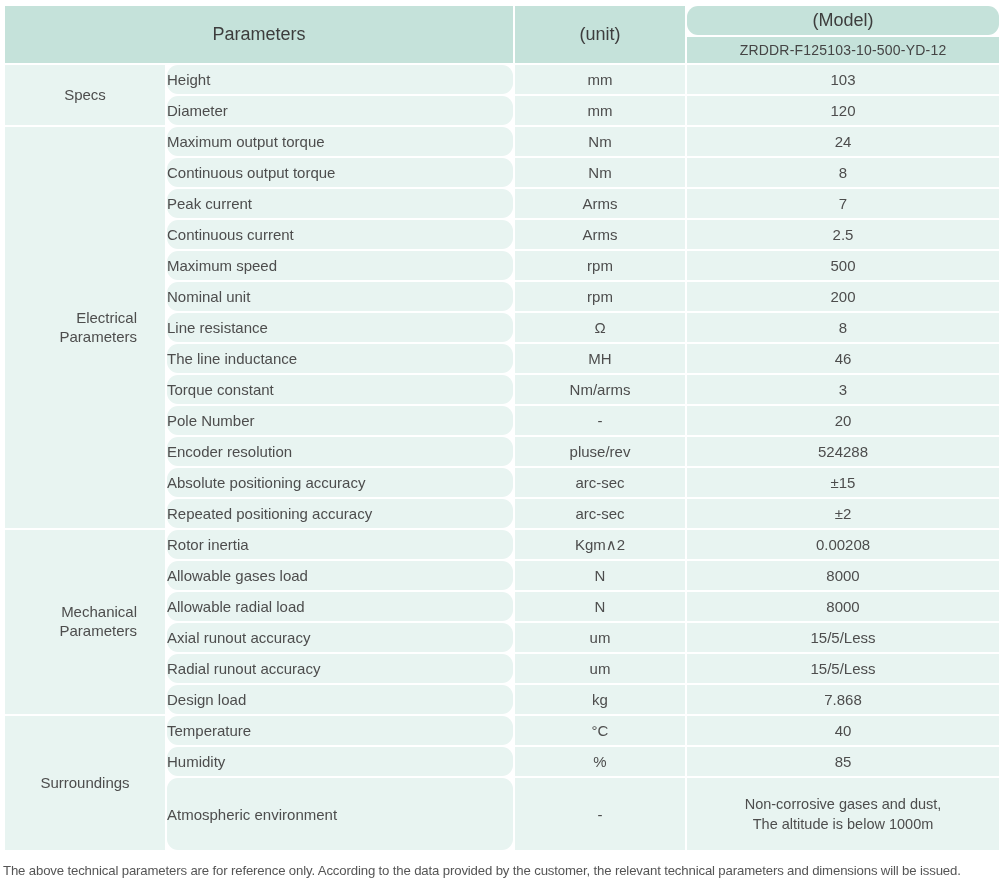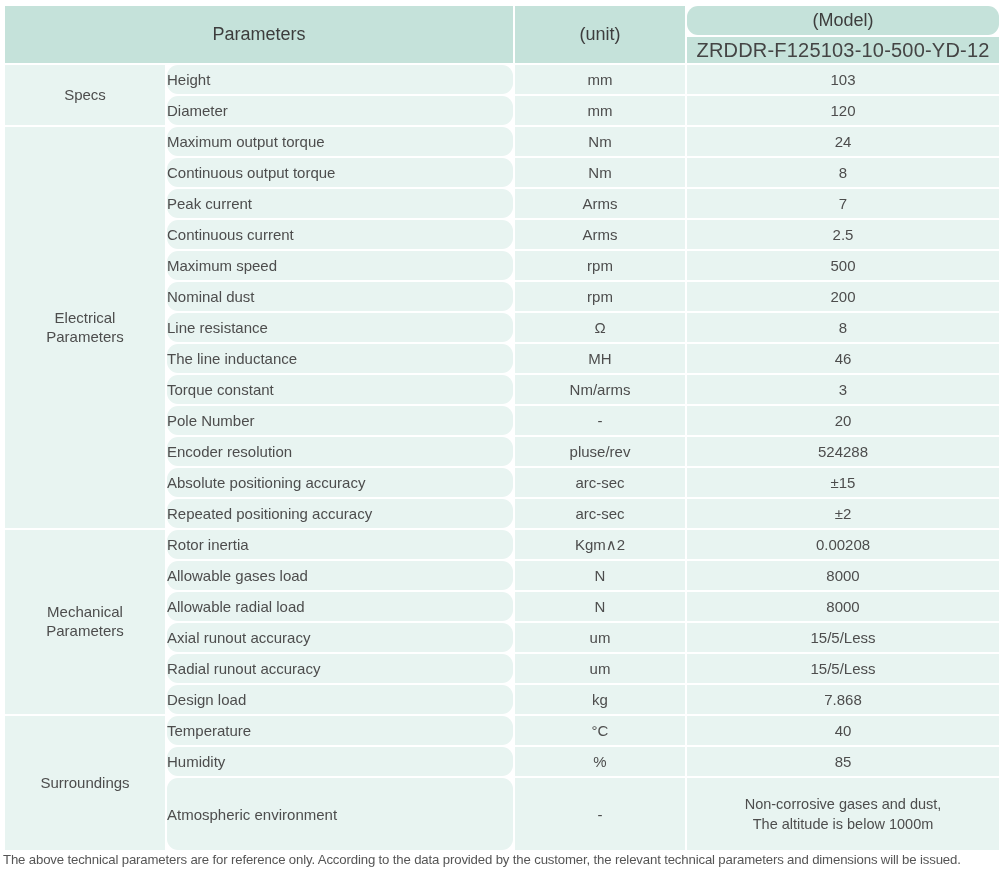--- a/index.html
+++ b/index.html
@@ -30,49 +30,51 @@
   thead th {
     background: #c5e2da;
     color: #3d3d3d;
     font-size: 18px;
     text-align: center;
   }
   th.h-params, th.h-unit { height: 57px; }
   th.h-model { height: 29px; border-radius: 11px; }
   th.h-model-value {
     height: 26px;
-    font-size: 20px;
+    font-size: 14px;
     letter-spacing: 0.2px;
     color: #444444;
   }
   tbody td {
     background: #e8f4f1;
     color: #4d4d4d;
     font-size: 15px;
     height: 29px;
     text-align: center;
     vertical-align: middle;
   }
   td.cell-name {
     text-align: left;
     padding-left: 28px;
     border-radius: 11px;
   }
   td.cell-cat span.cat-text {
     display: inline-block;
     max-width: 104px;
     line-height: 1.25;
+    text-align: right;
   }
   tr.row-tall td { height: 72px; }
   td.cell-value.multiline {
     white-space: pre-line;
     line-height: 1.4;
     font-size: 14.5px;
   }
   .footnote {
+    margin-top: 11px;
     padding-left: 0px;
     font-size: 13.2px;
     letter-spacing: -0.15px;
     color: #555555;
     white-space: nowrap;
   }
 </style>
 </head>
 <body>
 
@@ -127,21 +129,21 @@
           <td class="cell-name">Continuous current</td>
           <td class="cell-unit">Arms</td>
           <td class="cell-value">2.5</td>
         </tr>
         <tr>
           <td class="cell-name">Maximum speed</td>
           <td class="cell-unit">rpm</td>
           <td class="cell-value">500</td>
         </tr>
         <tr>
-          <td class="cell-name">Nominal dust</td>
+          <td class="cell-name">Nominal unit</td>
           <td class="cell-unit">rpm</td>
           <td class="cell-value">200</td>
         </tr>
         <tr>
           <td class="cell-name">Line resistance</td>
           <td class="cell-unit">Ω</td>
           <td class="cell-value">8</td>
         </tr>
         <tr>
           <td class="cell-name">The line inductance</td>

